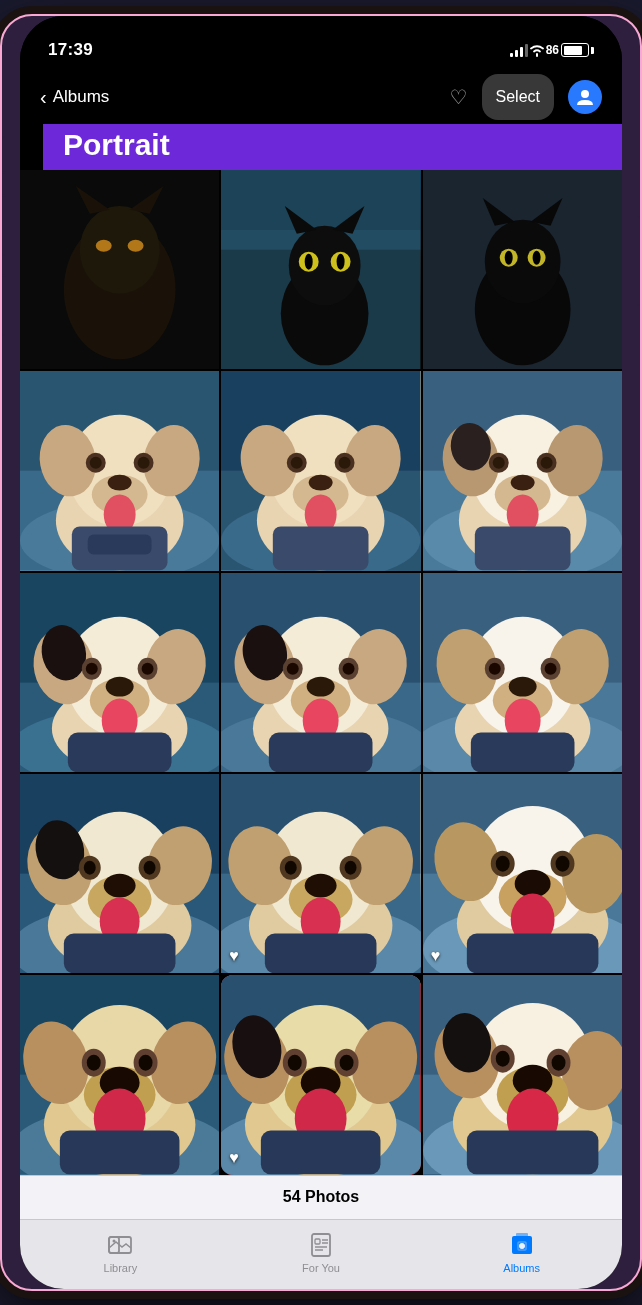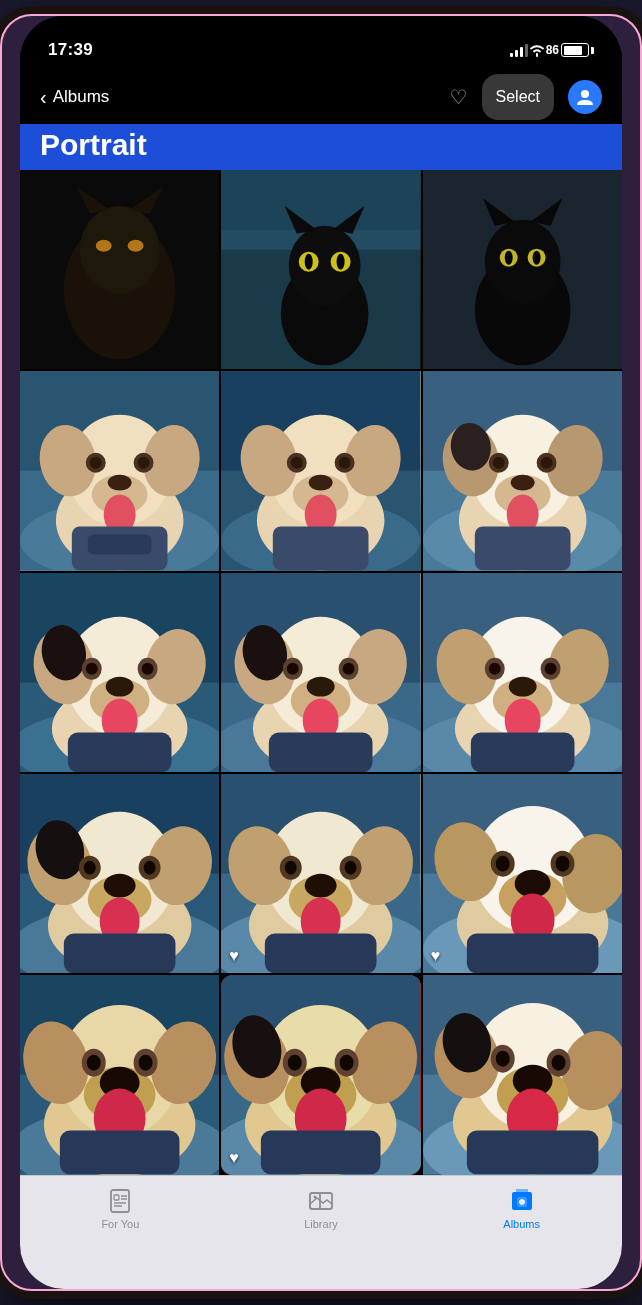--- a/index.html
+++ b/index.html
@@ -173,22 +173,23 @@
       border-radius: 50%;
       display: flex;
       align-items: center;
       justify-content: center;
       color: #fff;
       font-size: 18px;
     }
 
     
     .album-title-area {
-      background: #1d4ed8;
+      background: #6d28d9;
       padding: 4px 20px 8px 20px;
+      margin-left: 23px;
     }
 
     .album-title {
       font-size: 30px;
       font-weight: 700;
       color: #fff;
     }
 
     
     .photo-grid {
@@ -739,44 +740,47 @@
           <ellipse cx="40" cy="42" rx="6" ry="7" fill="#604030"></ellipse>
           <ellipse cx="68" cy="44" rx="6" ry="7" fill="#604030"></ellipse>
           <ellipse cx="40" cy="42" rx="3.5" ry="4" fill="#100800"></ellipse>
           <ellipse cx="68" cy="44" rx="3.5" ry="4" fill="#100800"></ellipse>
           <rect x="22" y="78" width="66" height="22" rx="5" fill="#283858"></rect>
         </svg>
       </div>
 
     </div>
 
+    <div class="photo-count-bar">
+      <span class="photo-count-text">54 Photos</span>
+    </div>
 
     <div class="tab-bar">
+      <div class="tab-item">
+        <svg width="28" height="28" viewBox="0 0 28 28">
+          <rect x="3" y="7" width="22" height="16" rx="2" stroke="#8e8e93" stroke-width="1.8" fill="none"></rect>
+          <rect x="3" y="7" width="10" height="16" rx="2" stroke="#8e8e93" stroke-width="1.8" fill="none"></rect>
+          <circle cx="8" cy="11" r="1.5" fill="#8e8e93"></circle>
+          <path d="M3 18 L10 12 L16 17 L20 14 L25 18" stroke="#8e8e93" stroke-width="1.5" fill="none"></path>
+        </svg>
+        <span class="tab-label">Library</span>
+      </div>
       <div class="tab-item">
         <svg width="28" height="28" viewBox="0 0 28 28">
           <rect x="5" y="4" width="18" height="22" rx="2" stroke="#8e8e93" stroke-width="1.8" fill="none"></rect>
           <rect x="8" y="9" width="5" height="5" rx="1" stroke="#8e8e93" stroke-width="1.3" fill="none"></rect>
           <line x1="15" y1="10" x2="21" y2="10" stroke="#8e8e93" stroke-width="1.5"></line>
           <line x1="15" y1="13" x2="21" y2="13" stroke="#8e8e93" stroke-width="1.5"></line>
           <line x1="8" y1="17" x2="20" y2="17" stroke="#8e8e93" stroke-width="1.5"></line>
           <line x1="8" y1="20" x2="16" y2="20" stroke="#8e8e93" stroke-width="1.5"></line>
         </svg>
         <span class="tab-label">For You</span>
       </div>
       <div class="tab-item">
         <svg width="28" height="28" viewBox="0 0 28 28">
-          <rect x="3" y="7" width="22" height="16" rx="2" stroke="#8e8e93" stroke-width="1.8" fill="none"></rect>
-          <rect x="3" y="7" width="10" height="16" rx="2" stroke="#8e8e93" stroke-width="1.8" fill="none"></rect>
-          <circle cx="8" cy="11" r="1.5" fill="#8e8e93"></circle>
-          <path d="M3 18 L10 12 L16 17 L20 14 L25 18" stroke="#8e8e93" stroke-width="1.5" fill="none"></path>
-        </svg>
-        <span class="tab-label">Library</span>
-      </div>
-      <div class="tab-item">
-        <svg width="28" height="28" viewBox="0 0 28 28">
           <rect x="4" y="8" width="20" height="16" rx="2" fill="#007aff"></rect>
           <path d="M4 12 L4 8 Q4 6 6 6 L22 6 Q24 6 24 8 L24 12Z" fill="#007aff"></path>
           <rect x="8" y="3" width="12" height="5" rx="1" fill="#007aff" opacity="0.5"></rect>
           <circle cx="14" cy="16" r="3" fill="white" opacity="0.9"></circle>
           <rect x="10" y="12" width="8" height="8" rx="1" fill="none" stroke="white" stroke-width="1.5" opacity="0.3"></rect>
         </svg>
         <span class="tab-label active">Albums</span>
       </div>
     </div>
 

